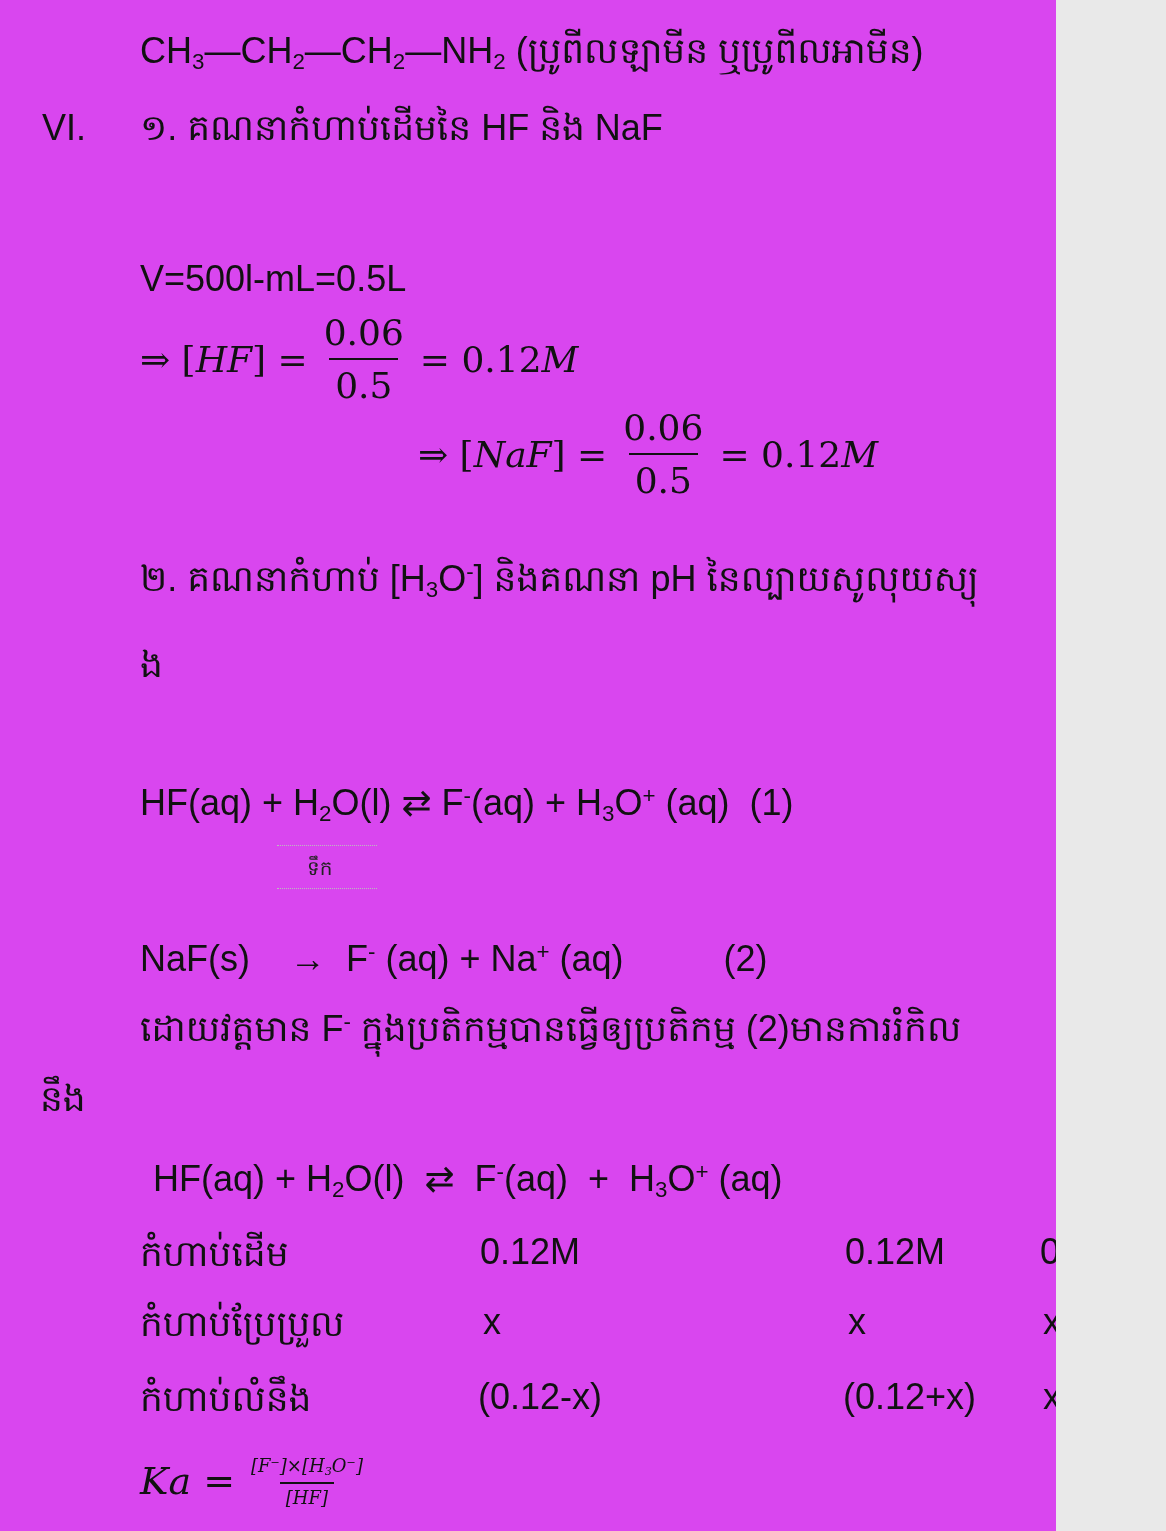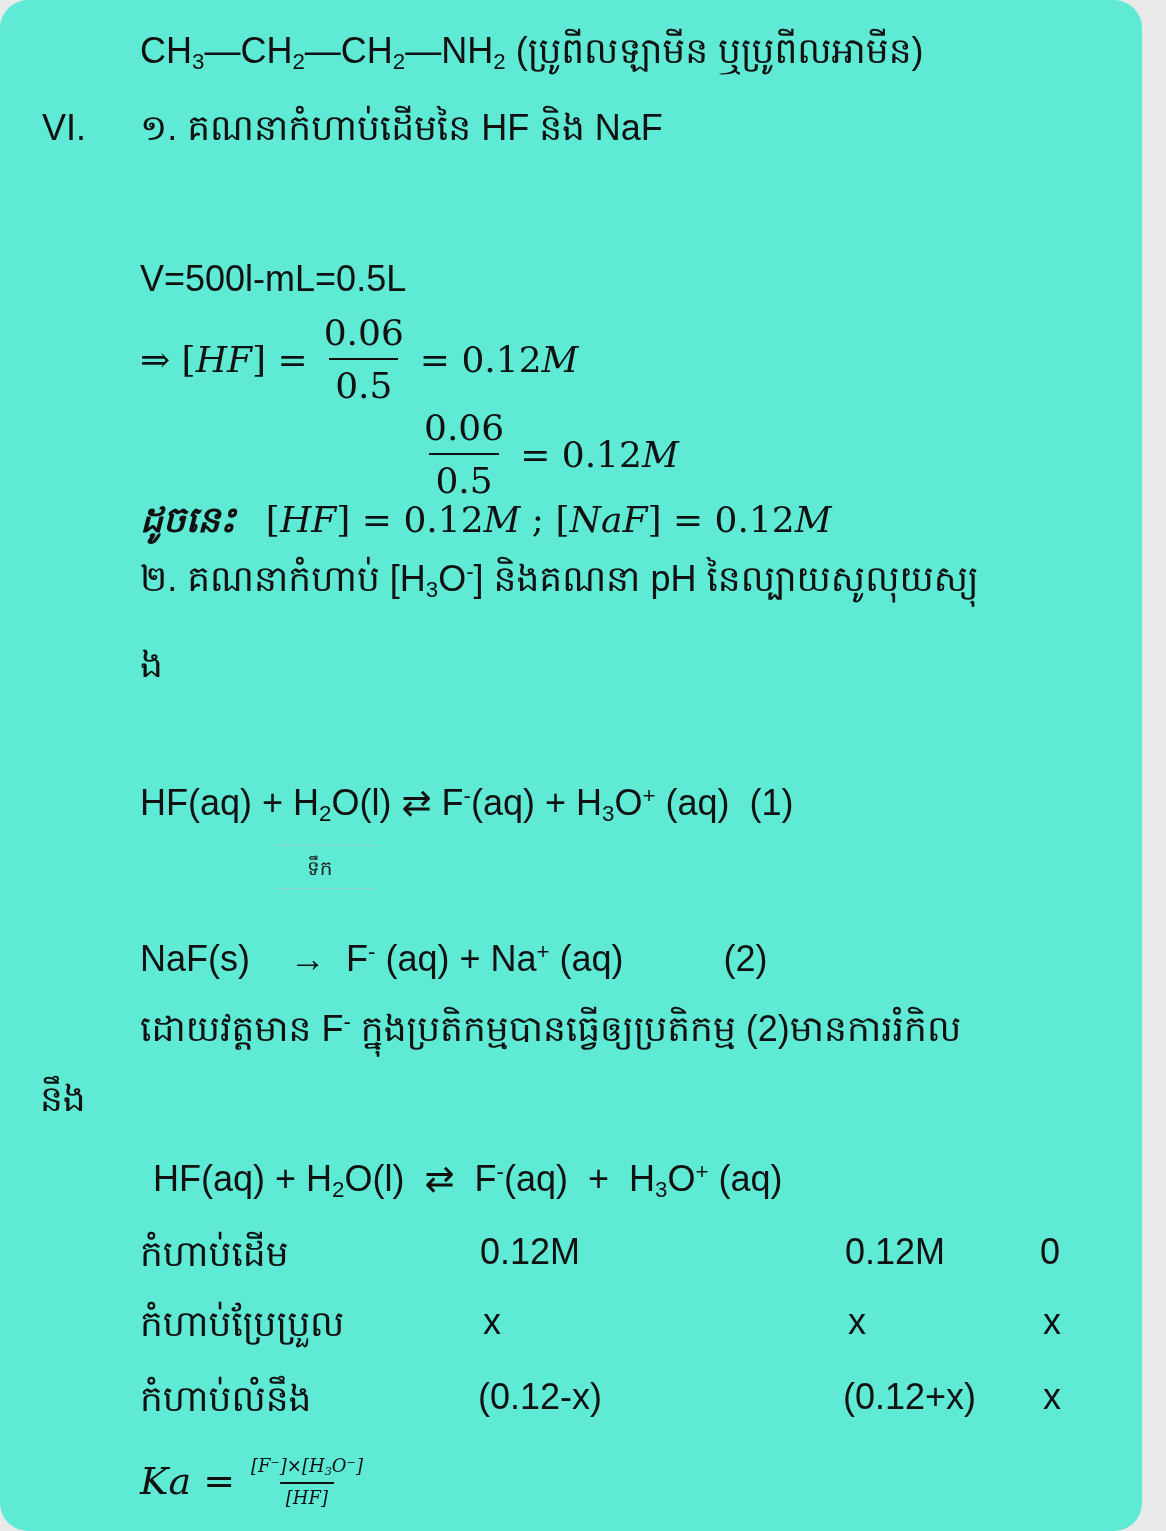--- a/index.html
+++ b/index.html
@@ -1,24 +1,23 @@
 <!DOCTYPE html>
 <html><head>
 <meta charset="utf-8">
 <style>
   html,body{margin:0;padding:0;background:#e9e9e9;}
   .page{
     position:relative;
-    width:1142px;height:1531px;
-    background:#5eead4;
+    width:1056px;height:1531px;
+    background:#d946ef;
     color:#111;
     font-family:"Liberation Sans", sans-serif;
     font-size:36px;
     overflow:hidden;
-    border-radius:28px;
   }
   .line{position:absolute;white-space:nowrap;line-height:1.25;}
   
   .run-n{font:inherit;}
   .run-b{font-size:0.62em;vertical-align:-0.25em;}
   .run-p{font-size:0.62em;vertical-align:0.55em;}
   .run-i{font-family:"DejaVu Serif",serif;font-style:italic;}
   .run-m{font-family:"DejaVu Serif",serif;font-style:normal;}
   .math{font-family:"DejaVu Serif",serif;}
   .mi{font-family:"DejaVu Serif",serif;font-style:italic;}
@@ -59,32 +58,28 @@
   <div class="line calc" style="left:140px;top:303px;height:112px;">
     <span class="math"><span class="run-m">⇒ [</span><span class="run-i">HF</span><span class="run-m">] =</span></span>
     <span class="frac math">
       <span class="fnum">0.06</span>
       <span class="fden">0.5</span>
     </span>
     <span class="math"><span class="run-m">= 0.12</span><span class="run-i">M</span></span>
   </div>
 
   <div class="line calc" style="left:418px;top:398px;height:112px;">
+    <span class="math"><span class="run-m">⇒ [</span><span class="run-i">NaF</span><span class="run-m">] =</span></span>
     <span class="frac math">
       <span class="fnum">0.06</span>
       <span class="fden">0.5</span>
     </span>
     <span class="math"><span class="run-m">= 0.12</span><span class="run-i">M</span></span>
   </div>
 
-  <div class="line" style="left:140px;top:497px;">
-    <span class="khmer-italic">ដូចនេះ</span>
-    <span>&nbsp;</span>
-    <span><span class="run-m">[</span><span class="run-i">HF</span><span class="run-m">] = 0.12</span><span class="run-i">M</span><span class="run-m"> ; [</span><span class="run-i">NaF</span><span class="run-m">] = 0.12</span><span class="run-i">M</span></span>
-  </div>
 
   <div class="line" style="left:140px;top:556px;"><span class="run-n">២. គណនាកំហាប់ [H</span><span class="run-b">3</span><span class="run-n">O</span><span class="run-p">-</span><span class="run-n">] និងគណនា pH នៃល្បាយសូលុយស្យុ</span></div>
   <div class="line" style="left:140px;top:642px;">ង</div>
 
 
   <div class="line" style="left:140px;top:780px;"><span class="run-n">HF(aq) + H</span><span class="run-b">2</span><span class="run-n">O(l) ⇄ F</span><span class="run-p">-</span><span class="run-n">(aq) + H</span><span class="run-b">3</span><span class="run-n">O</span><span class="run-p">+</span><span class="run-n">&nbsp;(aq)&nbsp;&nbsp;(1)</span></div>
 
   <div class="water">ទឹក</div>
 
   <div class="line" style="left:140px;top:936px;"><span class="run-n">NaF(s)&nbsp;&nbsp;&nbsp;&nbsp;→&nbsp;&nbsp;F</span><span class="run-p">-</span><span class="run-n">&nbsp;(aq) + Na</span><span class="run-p">+</span><span class="run-n">&nbsp;(aq)&nbsp;&nbsp;&nbsp;&nbsp;&nbsp;&nbsp;&nbsp;&nbsp;&nbsp;&nbsp;(2)</span></div>

